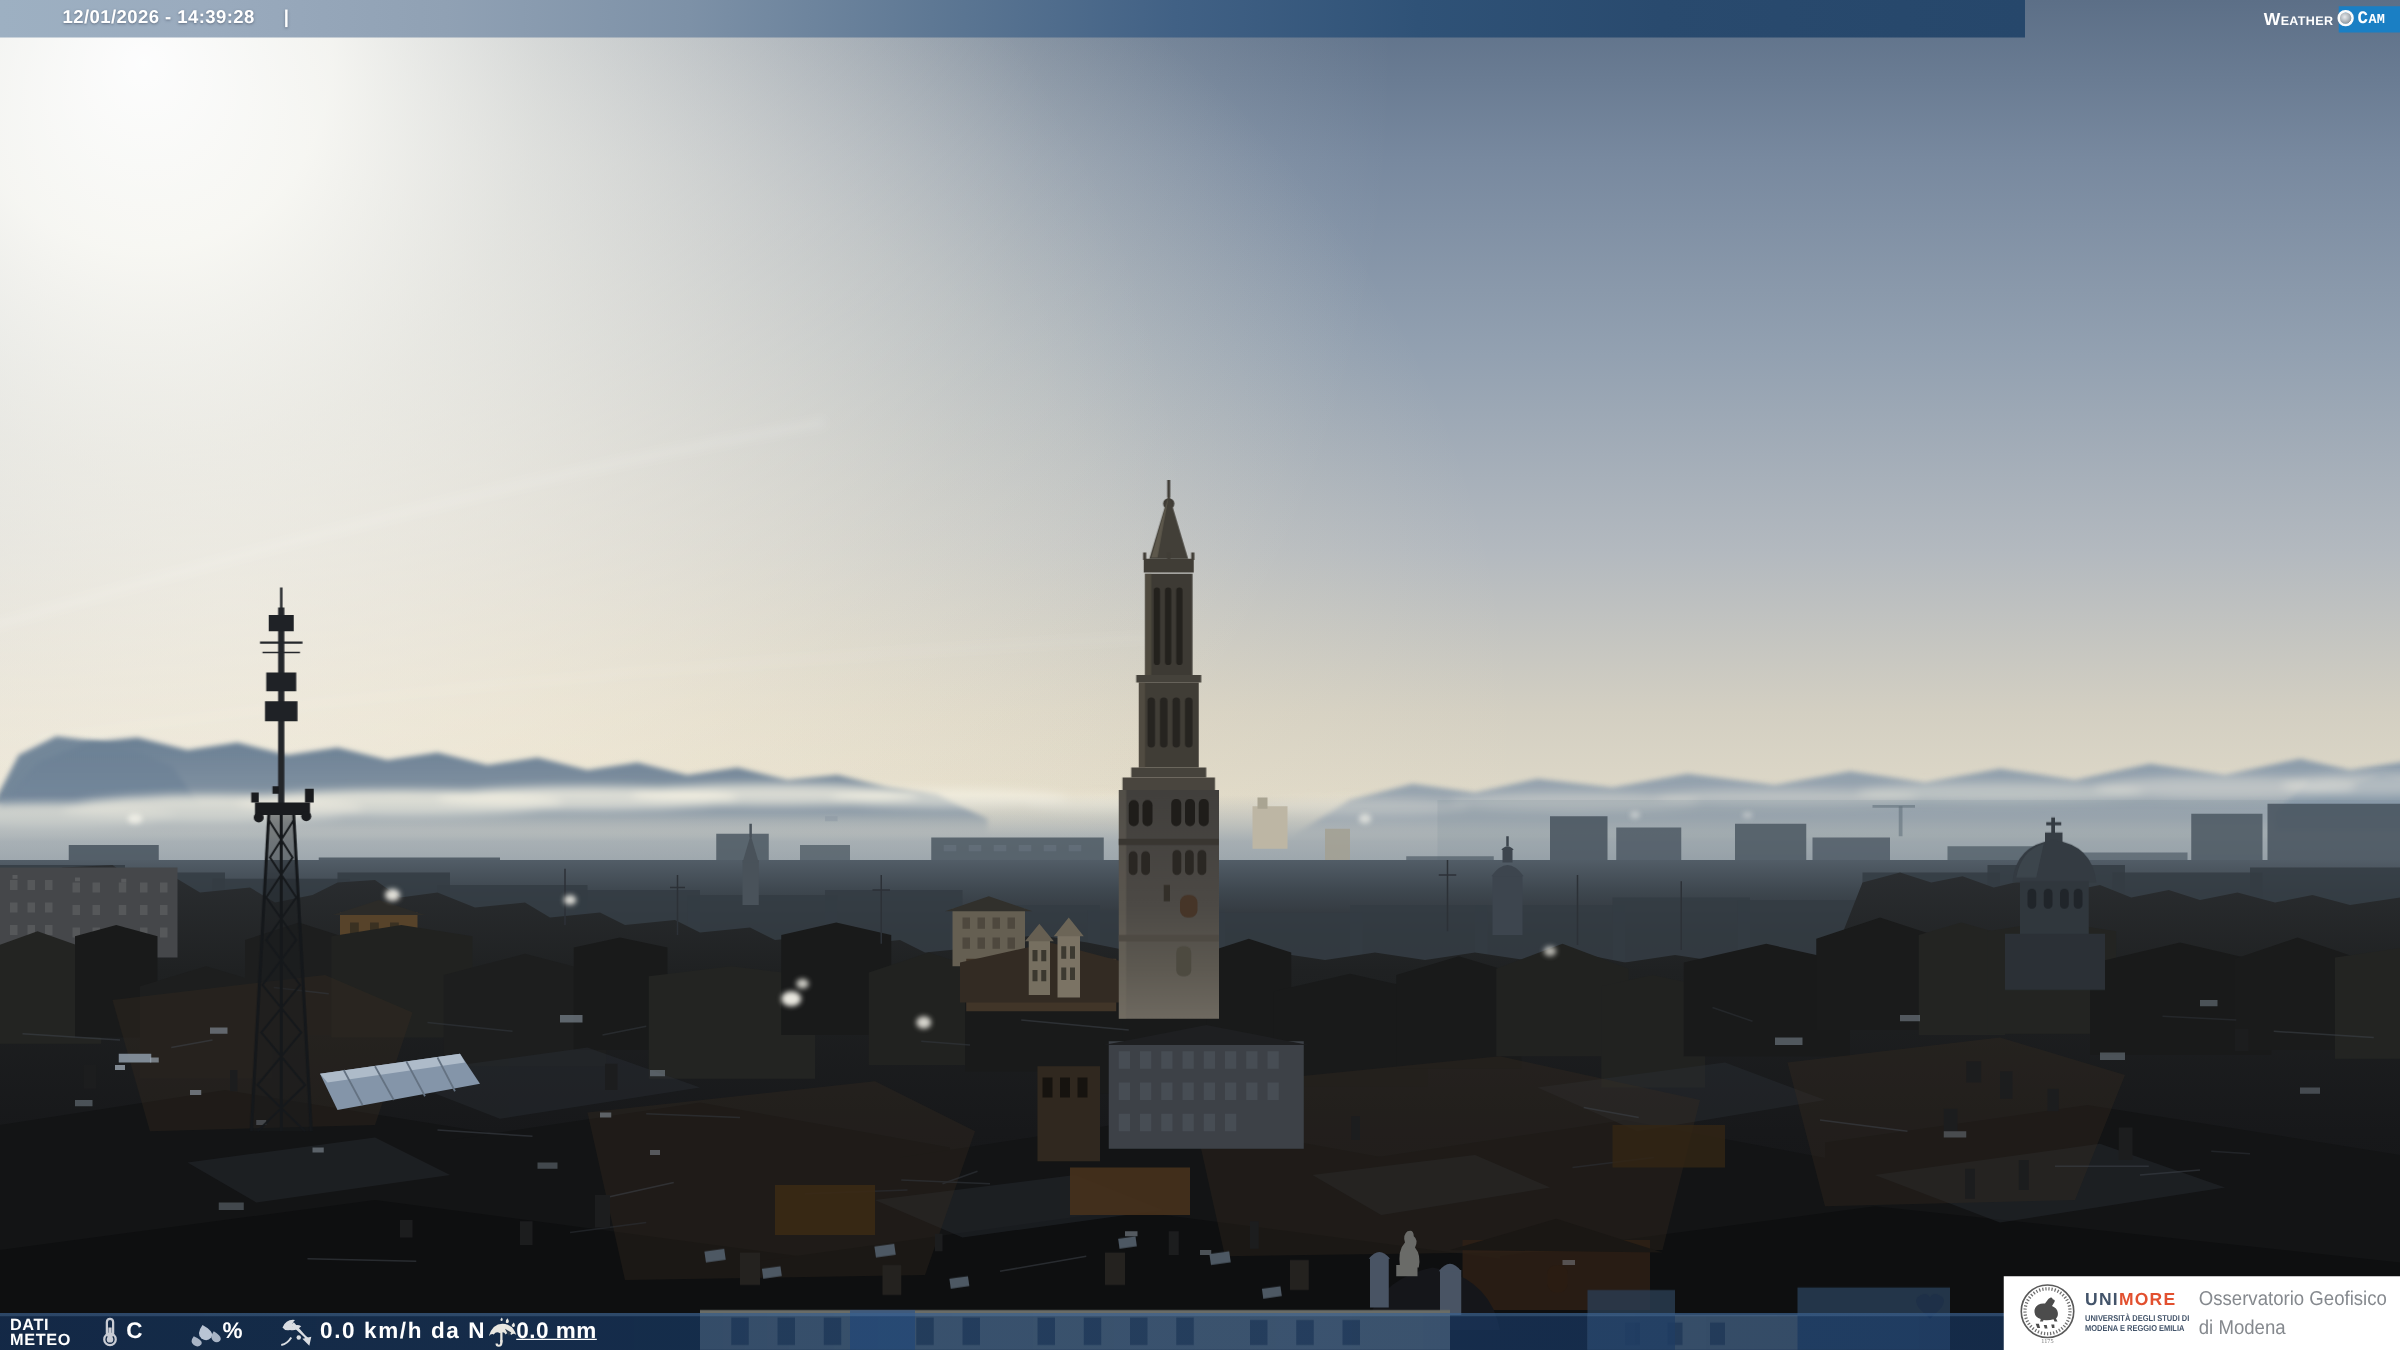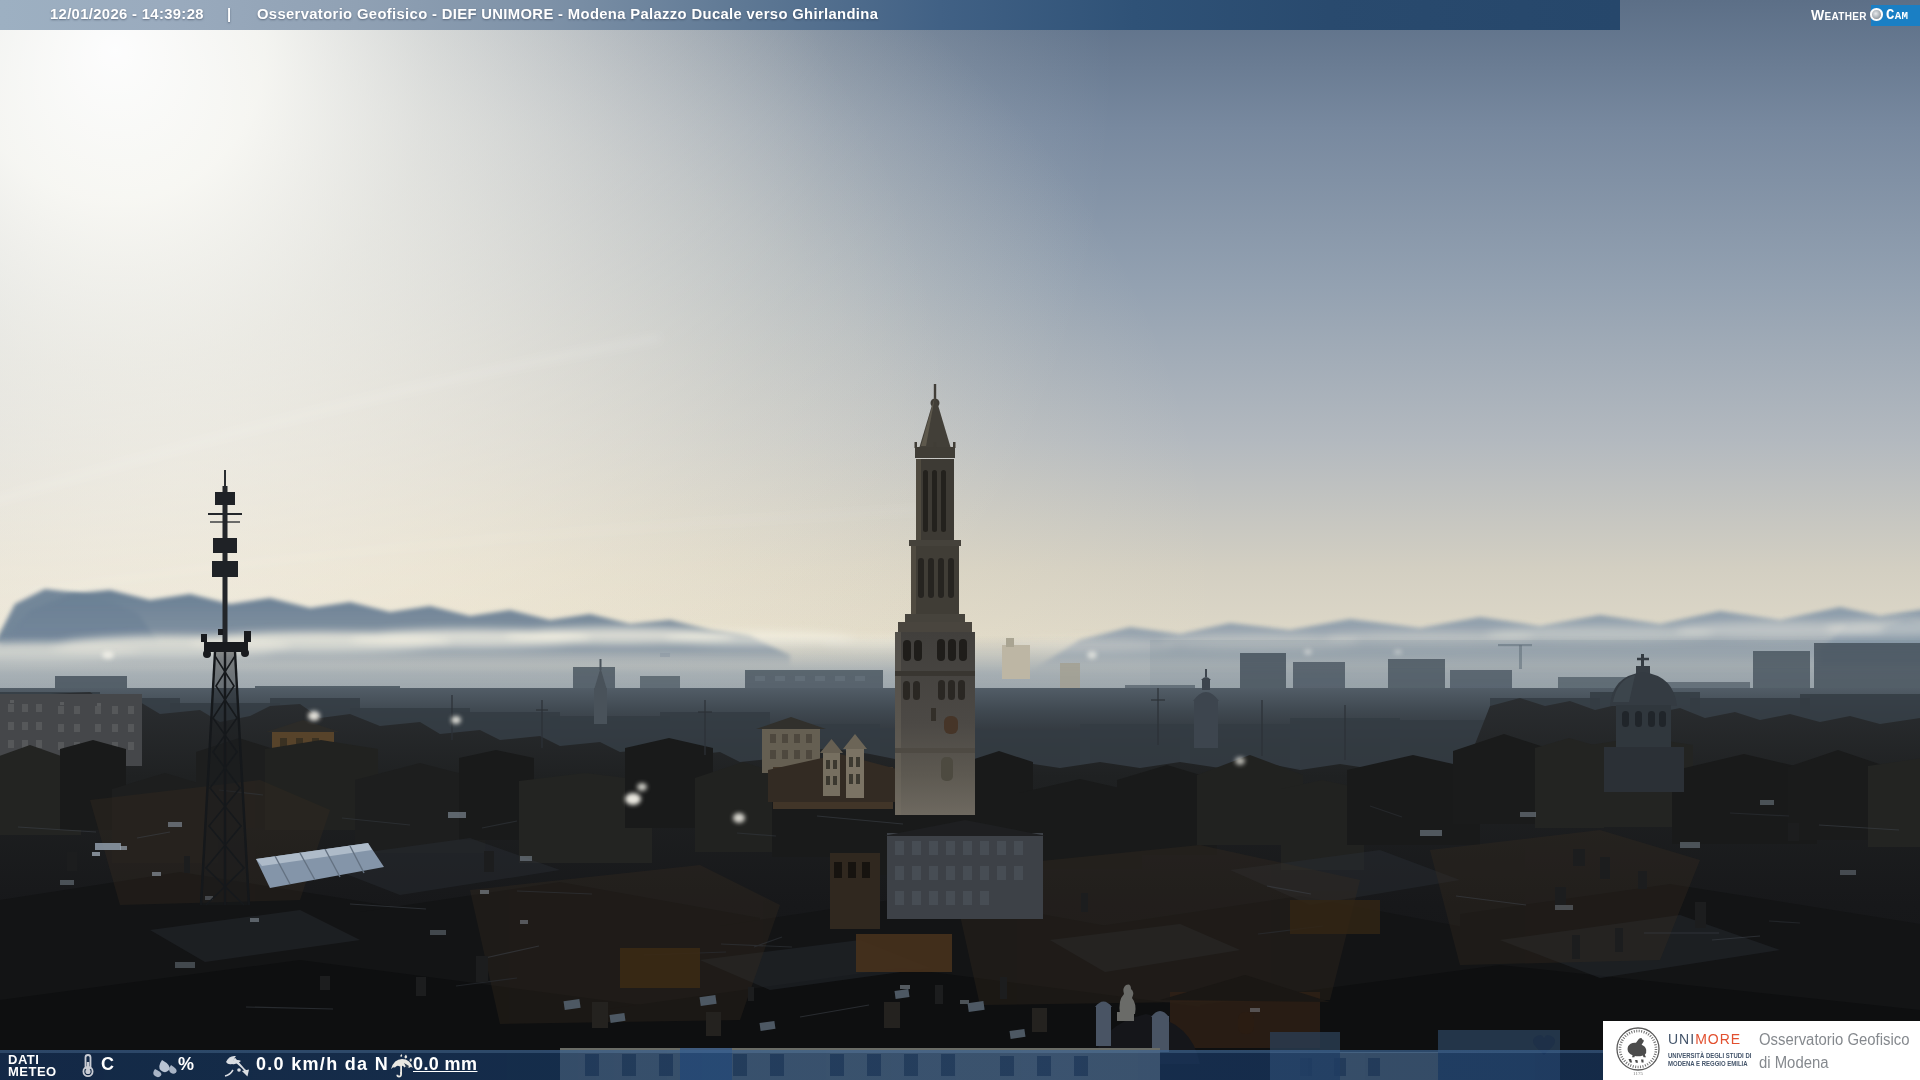--- a/index.html
+++ b/index.html
@@ -621,21 +621,20 @@
         <rect x="1032" y="1008" width="15" height="24"></rect>
 </g>
 <rect x="1270" y="1032" width="70" height="48" fill="#2b3d52" opacity=".8"></rect>
       <rect x="1438" y="1030" width="122" height="50" fill="#263a50" opacity=".9"></rect>
 <path d="M1535,1046 q-5,-7 2,-10 q5,-2.5 7,2.5 q2,-5 7,-2.5 q7,3 2,10 l-9,9 Z" fill="#1e3048"></path>
 
 </svg>
 <div id="topbar" class="bar">
   <div class="txt" style="left:50px;">12/01/2026 - 14:39:28</div>
   <div class="txt" style="left:227px;">|</div>
-  <div class="txt" style="left:257px;">Osservatorio Geofisico - DIEF UNIMORE - Modena Palazzo Ducale verso Ghirlandina</div>
   <div style="position:absolute;left:1871px;top:5px;width:49px;height:21px;background:#1a7fc4;"></div>
   <div class="txt" style="left:1811px;top:7px;font-size:14px;letter-spacing:.3px;text-shadow:none;">W<span style="font-size:10px;">EATHER</span></div>
   <div style="position:absolute;left:1870px;top:8px;width:12.5px;height:12.5px;border-radius:50%;background:radial-gradient(circle at 42% 40%,#e8eaec 0%,#b9bfc4 40%,#8f969c 75%,#fdfdfd 76%);border:2px solid #fbfbfb;box-sizing:border-box;"></div>
   <div class="txt" style="left:1886px;top:7px;font-size:14px;letter-spacing:.3px;text-shadow:none;font-family:Liberation Mono, monospace;">C<span style="font-size:10.8px;">AM</span></div>
 </div>
 <div id="botbar" class="bar">
       <div style="position:absolute;left:0;top:0;width:1920px;height:2.5px;background:rgba(110,150,190,.28);"></div>
   <div id="datimeteo">DATI<br>METEO</div>
   <svg style="position:absolute;left:78px;top:3px;" width="20" height="25" viewBox="0 0 20 25">
     <rect x="7.5" y="2" width="5" height="14" rx="2.5" fill="none" stroke="#c9ccd4" stroke-width="1.8"></rect>
@@ -679,17 +678,17 @@
     <circle cx="25" cy="24" r="21" fill="none" stroke="#5a5a5a" stroke-width="1.3"></circle>
     <circle cx="25" cy="24" r="18" fill="none" stroke="#6f6f6f" stroke-width="2.6" stroke-dasharray="1 1.5"></circle>
     <g fill="#4c4c4c">
       <path d="M26,14 q2.6,-2 3.2,0.4 q2.6,0.4 1,2.8 l-1.6,2.6 q4,1.6 4.6,5 q0.6,3 -1.4,5 l1.2,2.4 -2.4,0 -0.8,-1.8 q-4,1.4 -8,0.6 l-0.4,1.2 -2.4,0 0.6,-2 q-4.6,-1.4 -5,-5.4 q-0.4,-4 3,-6 q2.4,-1.4 5.4,-1 l2.4,-3.2 q0.6,-1.4 1.6,-0.6 Z"></path>
       <path d="M15.5,34 l2.6,0 1,3.4 -2.2,0 Z"></path>
           <path d="M22,35 l2.4,0 0.6,2.8 -2.2,0 Z"></path>
           <path d="M28,34.6 l2.4,0 0.2,2.8 -2,0 Z"></path>
     </g>
     <text x="25" y="49.5" font-size="5" fill="#777" text-anchor="middle" font-family="Liberation Serif,serif">1175</text>
   </svg>
-  <div style="position:absolute;left:65px;top:10px;font-size:14px;font-weight:normal;letter-spacing:1px;color:#43546a;text-align:center;">UNI<span style="color:#e2502f;">MORE</span></div>
+  <div style="position:absolute;left:65px;top:10px;font-size:14px;font-weight:bold;letter-spacing:1px;color:#43546a;text-align:center;">UNI<span style="color:#e2502f;">MORE</span></div>
   <div style="position:absolute;left:65px;top:31px;font-size:6.8px;font-weight:bold;color:#43546a;line-height:8.2px;letter-spacing:0;transform:scaleX(.88);transform-origin:0 0;white-space:nowrap;">UNIVERSITÀ DEGLI STUDI DI<br>MODENA E REGGIO EMILIA</div>
   <div style="position:absolute;left:156px;top:7px;font-size:16px;color:#85898e;line-height:23px;white-space:nowrap;transform:scaleX(.93);transform-origin:0 0;">Osservatorio Geofisico<br>di Modena</div>
 </div>
 </div>
 
 </body></html>

